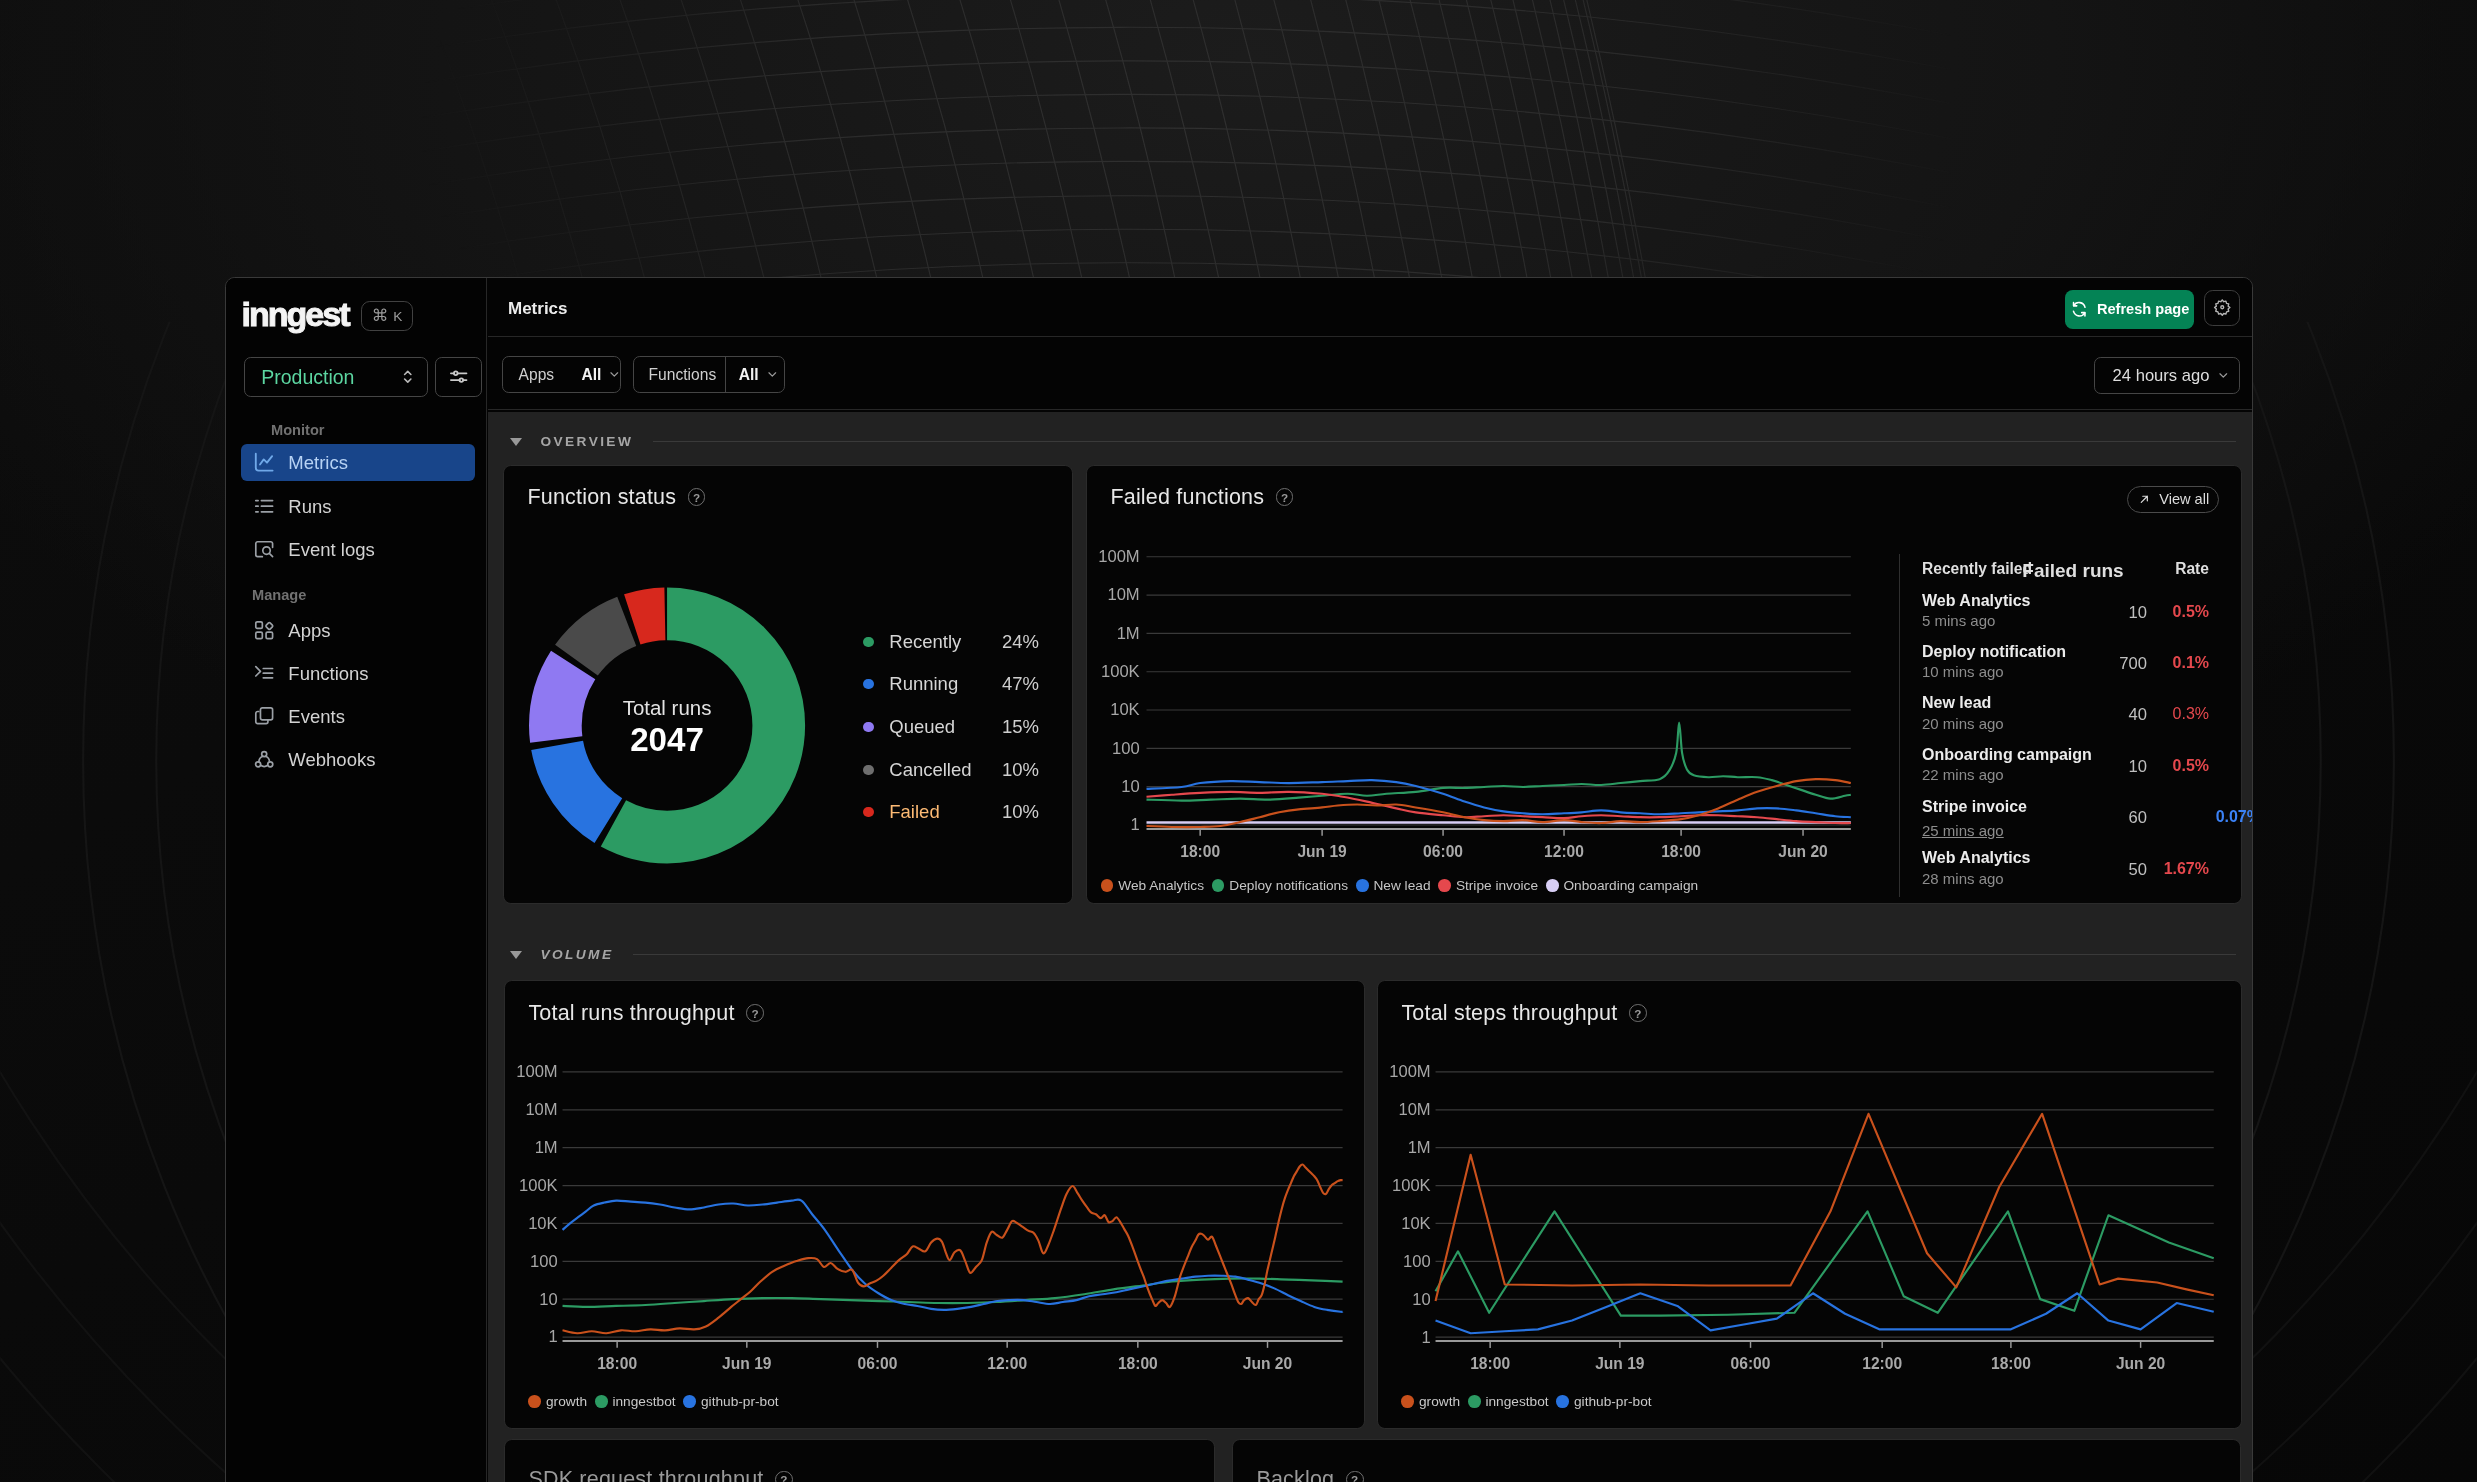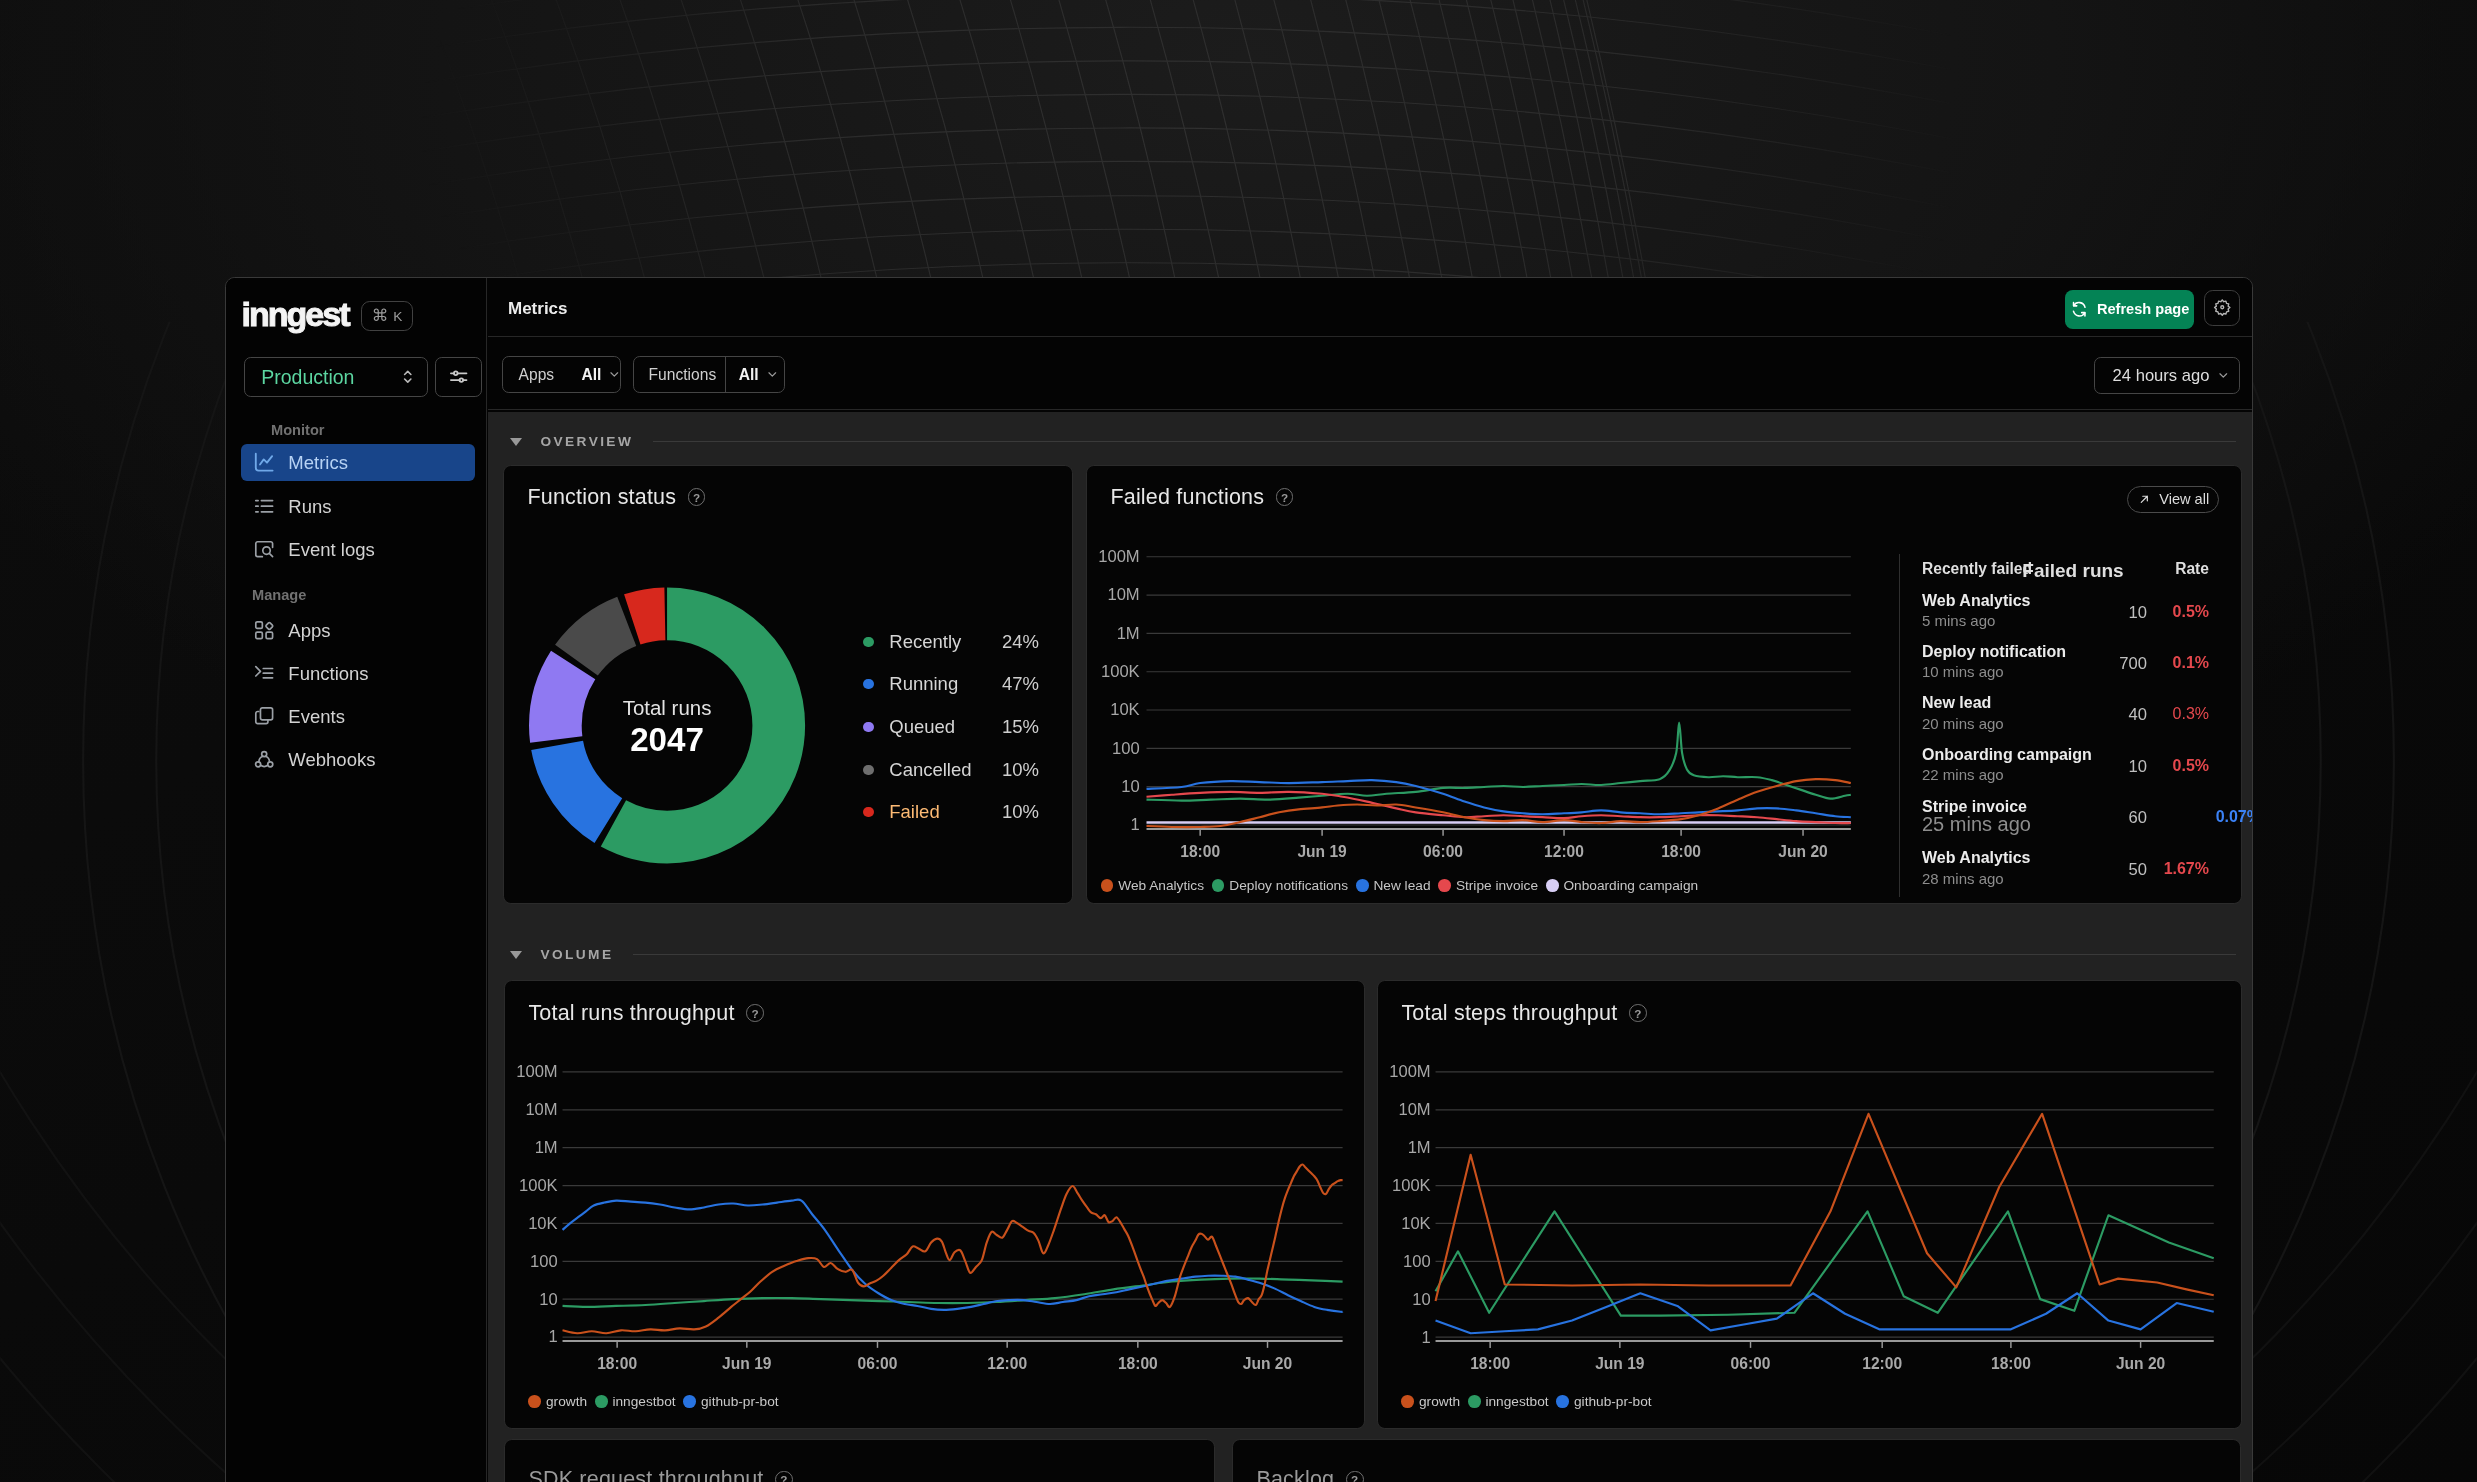--- a/index.html
+++ b/index.html
@@ -219,21 +219,21 @@
 <div class="selbox" style="left:1868px;top:79px;width:146px;height:37px;">
 <span style="margin-left:17.6px;font-size:16.6px;color:#dedede;">24 hours ago</span>
 <span style="margin-left:auto;margin-right:8.8px;display:flex;">
         <svg width="14.6" height="14.6" viewBox="0 0 24 24" fill="none" stroke="#9a9a9a" stroke-width="2.0" style="">
           <path d="M6.5 9.5l5.5 5.5 5.5-5.5" stroke-linecap="round" stroke-linejoin="round"></path>
         </svg>
       </span>
     </div>
 <div id="content"></div>
 <div class="sect" style="left:284px;top:154px;right:15.6px;height:19.5px;"><span class="tri"></span>OVERVIEW<span class="rule"></span></div>
-<div class="sect" style="left:284px;top:667px;right:15.6px;height:19.5px;"><span class="tri"></span>VOLUME<span class="rule"></span></div>
+<div class="sect" style="left:284px;top:667px;right:15.6px;height:19.5px;font-style:italic;"><span class="tri"></span>VOLUME<span class="rule"></span></div>
 <div class="card" style="left:277px;top:187px;width:570px;height:439px;">
 <div class="ctitle" style="left:23.4px;top:18.5px;">Function status <span class="q">?</span></div>
 <svg width="570" height="439" viewBox="0 0 584 450" font-family="Liberation Sans, sans-serif" style="position:absolute;left:0;top:0">
 <circle cx="167" cy="266" r="114.5" fill="none" stroke="#2c9b63" stroke-width="54" stroke-dasharray="416.67 719.42" stroke-dashoffset="-0.00" transform="rotate(-90 167 266)"></circle>
 <circle cx="167" cy="266" r="114.5" fill="none" stroke="#2873e0" stroke-width="54" stroke-dasharray="95.92 719.42" stroke-dashoffset="-422.66" transform="rotate(-90 167 266)"></circle>
 <circle cx="167" cy="266" r="114.5" fill="none" stroke="#8f79f2" stroke-width="54" stroke-dasharray="79.94 719.42" stroke-dashoffset="-524.58" transform="rotate(-90 167 266)"></circle>
 <circle cx="167" cy="266" r="114.5" fill="none" stroke="#4a4a4a" stroke-width="54" stroke-dasharray="65.95 719.42" stroke-dashoffset="-610.51" transform="rotate(-90 167 266)"></circle>
 <circle cx="167" cy="266" r="114.5" fill="none" stroke="#d7281d" stroke-width="54" stroke-dasharray="33.97 719.42" stroke-dashoffset="-682.45" transform="rotate(-90 167 266)"></circle>
 <text x="167" y="255" text-anchor="middle" font-size="21" fill="#e3e3e3">Total runs</text>
 <text x="167" y="292" text-anchor="middle" font-size="34" font-weight="bold" fill="#ffffff">2047</text>
@@ -344,21 +344,21 @@
 <div class="abs" style="left:1024px;top:188px;width:98px;text-align:right;font-size:16px;font-weight:bold;color:#e5484d;">0.1%</div>
 <div class="abs" style="left:835px;top:228px;font-size:16px;font-weight:bold;color:#ececec;">New lead</div>
 <div class="abs" style="left:835px;top:249px;font-size:15px;color:#8d8d8d;">20 mins ago</div>
 <div class="abs" style="left:962px;top:239px;width:98px;text-align:right;font-size:16.6px;color:#c0c0c0;">40</div>
 <div class="abs" style="left:1024px;top:239px;width:98px;text-align:right;font-size:16px;font-weight:normal;color:#e5484d;">0.3%</div>
 <div class="abs" style="left:835px;top:280px;font-size:16px;font-weight:bold;color:#ececec;">Onboarding campaign</div>
 <div class="abs" style="left:835px;top:300px;font-size:15px;color:#8d8d8d;">22 mins ago</div>
 <div class="abs" style="left:962px;top:291px;width:98px;text-align:right;font-size:16.6px;color:#c0c0c0;">10</div>
 <div class="abs" style="left:1024px;top:291px;width:98px;text-align:right;font-size:16px;font-weight:bold;color:#e5484d;">0.5%</div>
 <div class="abs" style="left:835px;top:332px;font-size:16px;font-weight:bold;color:#ececec;">Stripe invoice</div>
-<div class="abs" style="left:835px;top:347px;font-size:20px;color:#8d8d8d;">25 mins ago</div>
+<div class="abs" style="left:835px;top:356px;font-size:15px;color:#8d8d8d;text-decoration:underline;">25 mins ago</div>
 <div class="abs" style="left:962px;top:342px;width:98px;text-align:right;font-size:16.6px;color:#c0c0c0;">60</div>
 <div class="abs" style="left:1076px;top:342px;width:98px;text-align:right;font-size:16px;font-weight:bold;color:#3b82f6;">0.07%</div>
 <div class="abs" style="left:835px;top:383px;font-size:16px;font-weight:bold;color:#ececec;">Web Analytics</div>
 <div class="abs" style="left:835px;top:404px;font-size:15px;color:#8d8d8d;">28 mins ago</div>
 <div class="abs" style="left:962px;top:394px;width:98px;text-align:right;font-size:16.6px;color:#c0c0c0;">50</div>
 <div class="abs" style="left:1024px;top:394px;width:98px;text-align:right;font-size:16px;font-weight:bold;color:#e5484d;">1.67%</div>
 </div>
 <div class="card" style="left:278px;top:702px;width:861px;height:449px;">
 <div class="ctitle" style="left:23.4px;top:19.5px;">Total runs throughput <span class="q">?</span></div>
 <svg width="861" height="449" viewBox="0 0 883 460" font-family="Liberation Sans, sans-serif" style="position:absolute;left:0;top:0">

